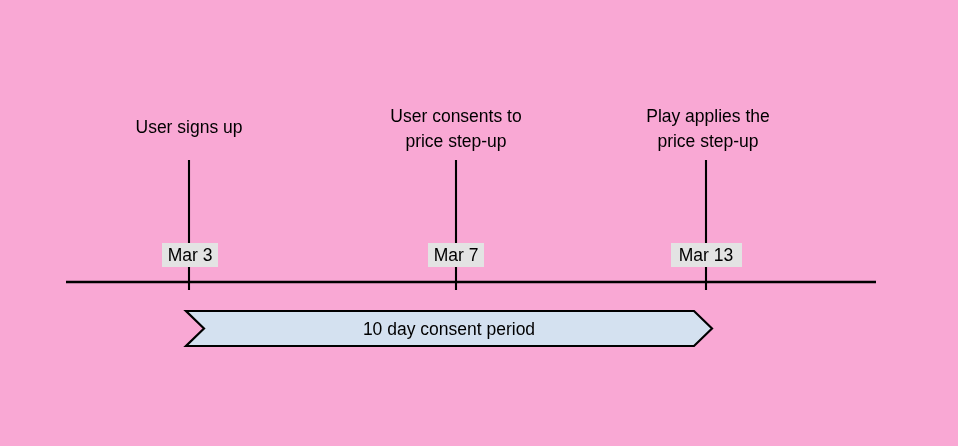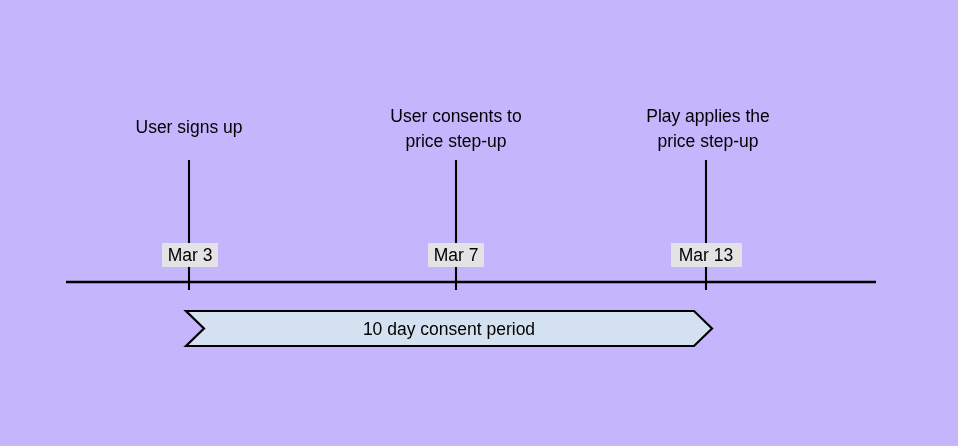--- a/index.html
+++ b/index.html
@@ -8,21 +8,21 @@
     background: #ffffff;
   }
   body {
     font-family: "Liberation Sans", sans-serif;
     -webkit-font-smoothing: antialiased;
   }
   #canvas {
     position: relative;
     width: 958px;
     height: 446px;
-    background: #c4b5fd;
+    background: #f9a8d4;
     overflow: hidden;
   }
   svg#diagram {
     position: absolute;
     left: 0;
     top: 0;
     width: 958px;
     height: 446px;
   }
   .event-label {

